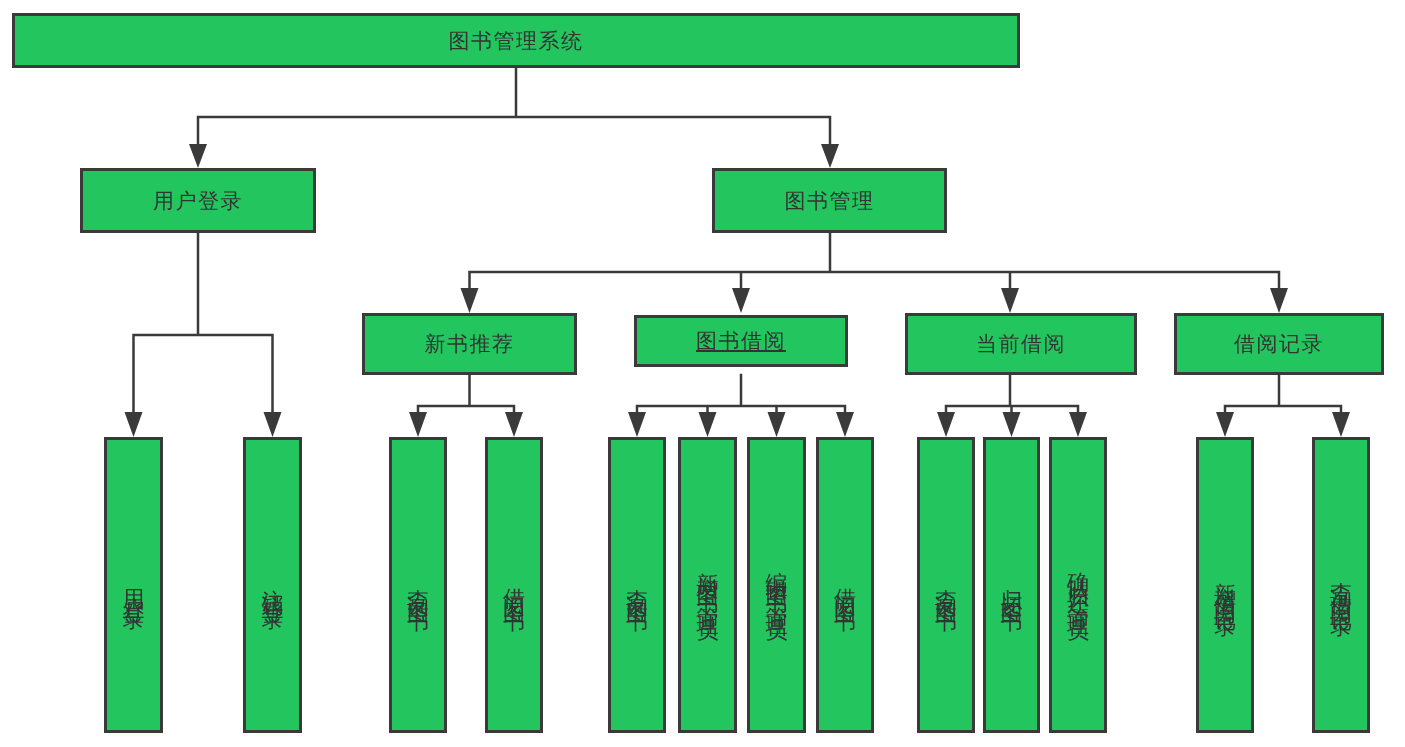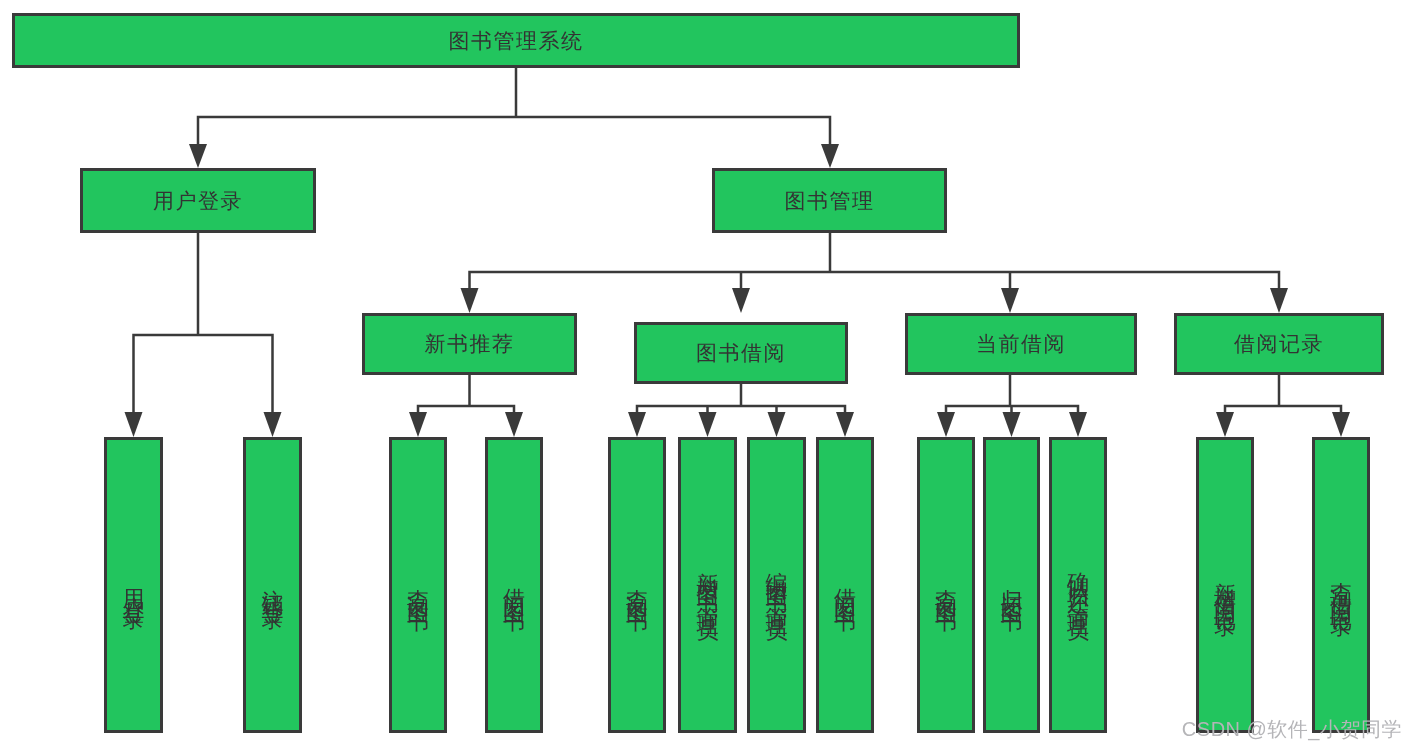--- a/index.html
+++ b/index.html
@@ -102,21 +102,21 @@
   <div class="node" style="left:80px; top:168px; width:236px; height:65px;">
     <span class="h-label">用户登录</span>
   </div>
   <div class="node" style="left:712px; top:168px; width:235px; height:65px;">
     <span class="h-label">图书管理</span>
   </div>
 
   <div class="node" style="left:362px; top:313px; width:215px; height:62px;">
     <span class="h-label">新书推荐</span>
   </div>
-  <div class="node" style="left:634px; top:322px; width:214px; height:62px;">
+  <div class="node" style="left:634px; top:315px; width:214px; height:52px;text-decoration:underline;">
     <span class="h-label">图书借阅</span>
   </div>
   <div class="node" style="left:905px; top:313px; width:232px; height:62px;">
     <span class="h-label">当前借阅</span>
   </div>
   <div class="node" style="left:1174px; top:313px; width:210px; height:62px;">
     <span class="h-label">借阅记录</span>
   </div>
 
   <div class="node leaf" style="left:104px; top:437px; width:59px; height:296px;">
@@ -156,15 +156,14 @@
     <span class="v-label">确认归还（管理员）</span>
   </div>
 
   <div class="node leaf" style="left:1196px; top:437px; width:58px; height:296px;">
     <span class="v-label">新增借阅记录</span>
   </div>
   <div class="node leaf" style="left:1312px; top:437px; width:58px; height:296px;">
     <span class="v-label">查询借阅记录</span>
   </div>
 
-  <div class="watermark">CSDN @软件_小贺同学</div>
 
 </div>
 
 </body></html>

